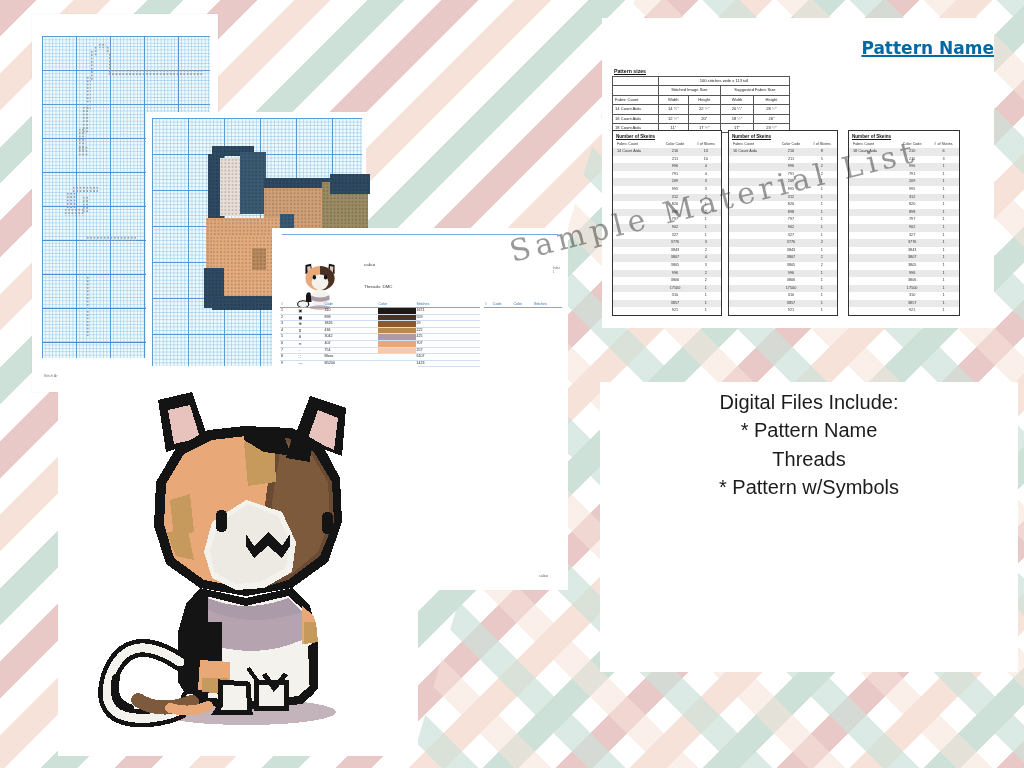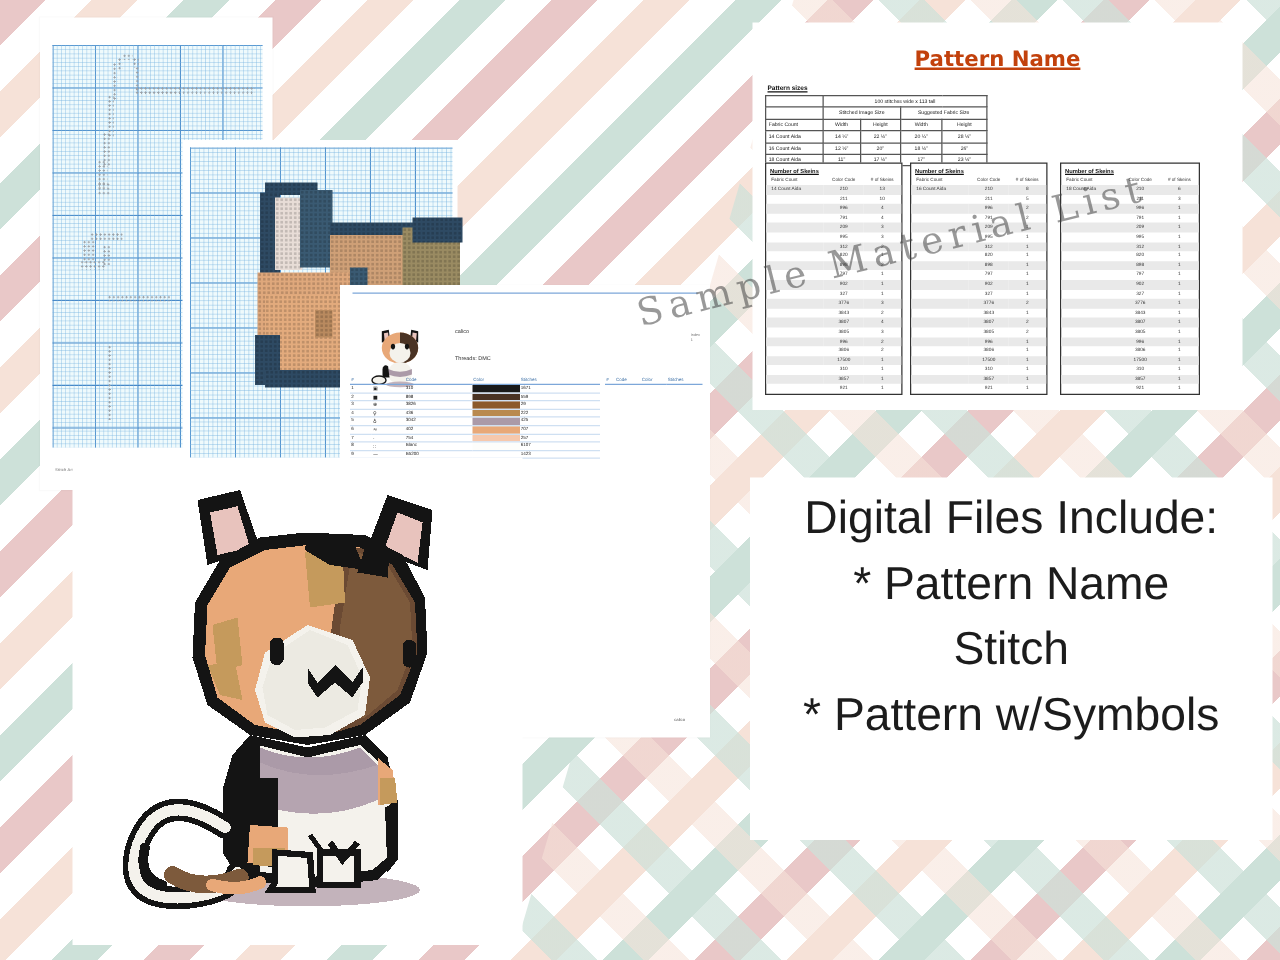--- a/index.html
+++ b/index.html
@@ -116,22 +116,22 @@
     left:58px; top:366px; width:360px; height:390px;
   }
   #catwrap { position:absolute; left:38px; top:16px; width:282px; height:350px; }
   #catwrap svg { width:100%; height:100%; display:block; }
 
   
   #material-page {
     left:602px; top:18px; width:392px; height:310px;
   }
   #pattern-title {
-    position:absolute; left:0; right:0; top:20px; text-align:center;
-    font-size:17px; font-weight:bold; color:#c2410c;
+    position:absolute; left:0; right:0; top:20px; text-align:right;
+    font-size:17px; font-weight:bold; color:#0369a1;
     font-family:"DejaVu Sans", sans-serif;
   }
   #pattern-title u { text-decoration:underline; text-decoration-thickness:1.6px; }
 
   .tbl-label { position:absolute; font-size:5.2px; font-weight:bold;
     color:#111; text-decoration:underline; }
 
   table.sz {
     position:absolute; left:10px; top:58px; width:178px;
     border-collapse:collapse; font-size:4.1px; color:#222;
@@ -168,21 +168,21 @@
   #copy-block {
     position:absolute; left:600px; top:382px; width:418px; height:290px;
     background:#fff;
     display:flex; flex-direction:column; justify-content:flex-start;
     align-items:center;
     padding-top:6px;
   }
   #copy-block div {
     font-family:"Liberation Sans", sans-serif;
     font-weight:300;
-    font-size:37px; line-height:1.42; color:#1c1c1c;
+    font-size:20px; line-height:1.42; color:#1c1c1c;
     text-align:center; white-space:nowrap;
   }
 </style>
 </head>
 <body>
 
 <div id="bg"></div>
 <div id="bg2"></div>
 
 <div class="sheet" id="symbol-chart">
@@ -867,15 +867,15 @@
         </tbody>
       </table>
   </div>
 </div>
 
 <div id="watermark">Sample Material List</div>
 
 <div id="copy-block">
   <div>Digital Files Include:</div>
   <div>* Pattern Name</div>
-  <div>Stitch</div>
+  <div>Threads</div>
   <div>* Pattern w/Symbols</div>
 </div>
 
 </body></html>

